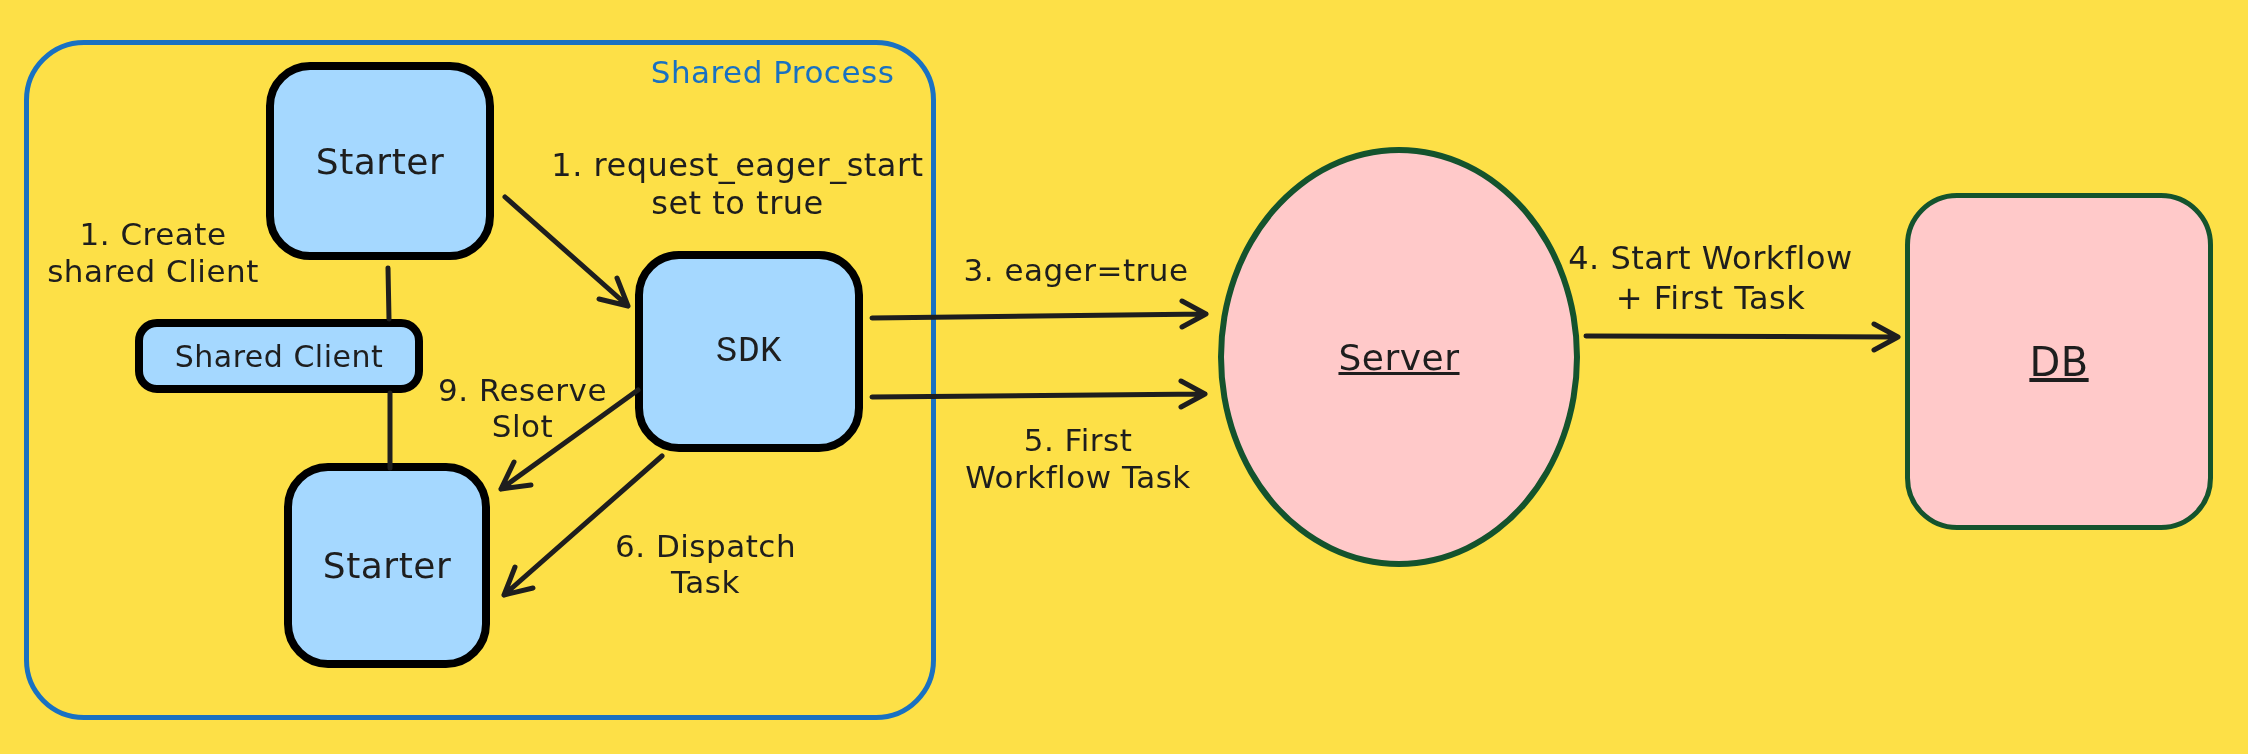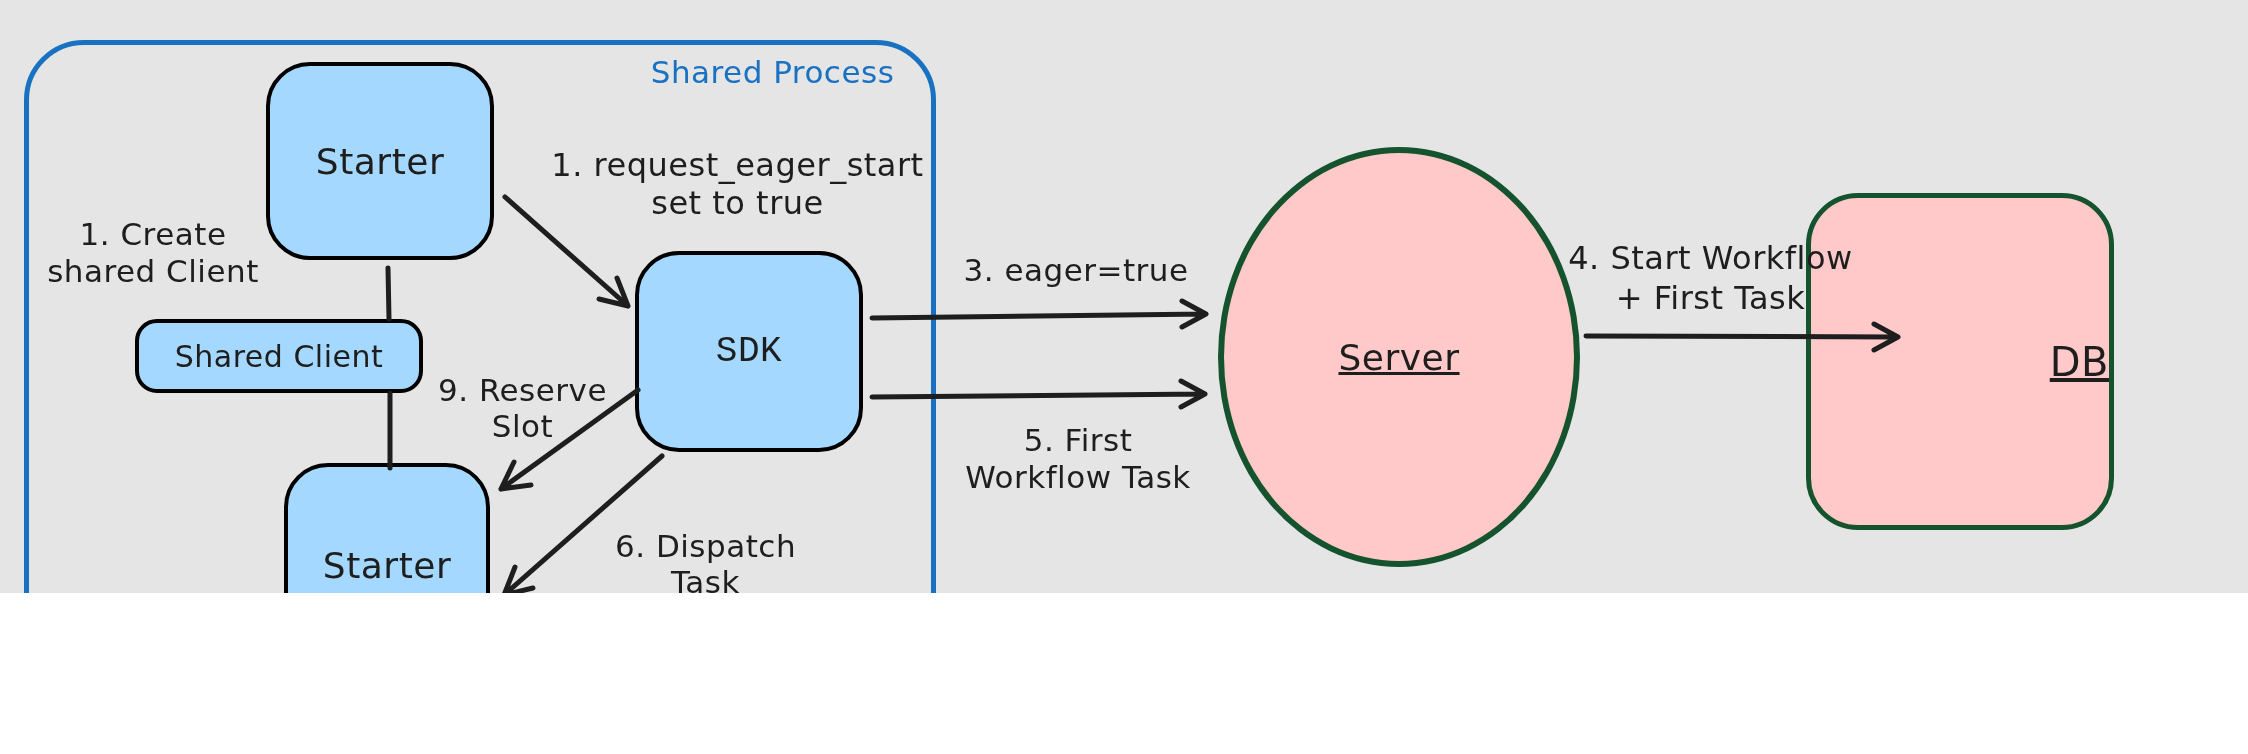--- a/index.html
+++ b/index.html
@@ -1,35 +1,35 @@
 <!DOCTYPE html>
 <html><head>
 <meta charset="utf-8">
 <style>
   html, body { margin: 0; padding: 0; background: #ffffff; }
   .canvas {
     position: relative;
     width: 2248px;
-    height: 593px;
-    background: #e5e5e5;
+    height: 754px;
+    background: #fde047;
     font-family: "DejaVu Sans", "Liberation Sans", sans-serif;
     color: #1e1e1e;
     overflow: hidden;
   }
   .node {
     position: absolute;
     display: flex;
     align-items: center;
     justify-content: center;
     box-sizing: border-box;
     letter-spacing: 0.5px;
   }
   .blue-node {
     background: #a5d8ff;
-    border: 4px solid #000000;
+    border: 8px solid #000000;
   }
   .red-node {
     background: #ffc9c9;
     border: 5px solid #14532d;
     text-decoration: underline;
   }
   .node-label { font-size: 36px; color: #1e1e1e; white-space: nowrap; }
   .container-frame {
     position: absolute;
     left: 24px; top: 40px;
@@ -83,21 +83,21 @@
   </div>
 
   <div class="node blue-node" style="left:635px;top:251px;width:228px;height:201px;border-radius:44px;font-family:Liberation Mono, monospace;">
     <span class="node-label">SDK</span>
   </div>
 
   <div class="node red-node" style="left:1218px;top:147px;width:362px;height:420px;border-radius:50%;border-width:6px;">
     <span class="node-label">Server</span>
   </div>
 
-  <div class="node red-node" style="left:1806px;top:193px;width:308px;height:337px;border-radius:52px;justify-content:flex-end;">
+  <div class="node red-node" style="left:1905px;top:193px;width:308px;height:337px;border-radius:52px;">
     <span class="node-label" style="font-size:40px;">DB</span>
   </div>
 
   <div class="ann" style="left:28px;top:216px;width:250px;font-size:31px;line-height:37px;">
     <span>1. Create</span>
     <span>shared Client</span>
   </div>
 
   <div class="ann" style="left:510px;top:146px;width:455px;font-size:32px;line-height:38px;">
     <span>1. request_eager_start</span>

